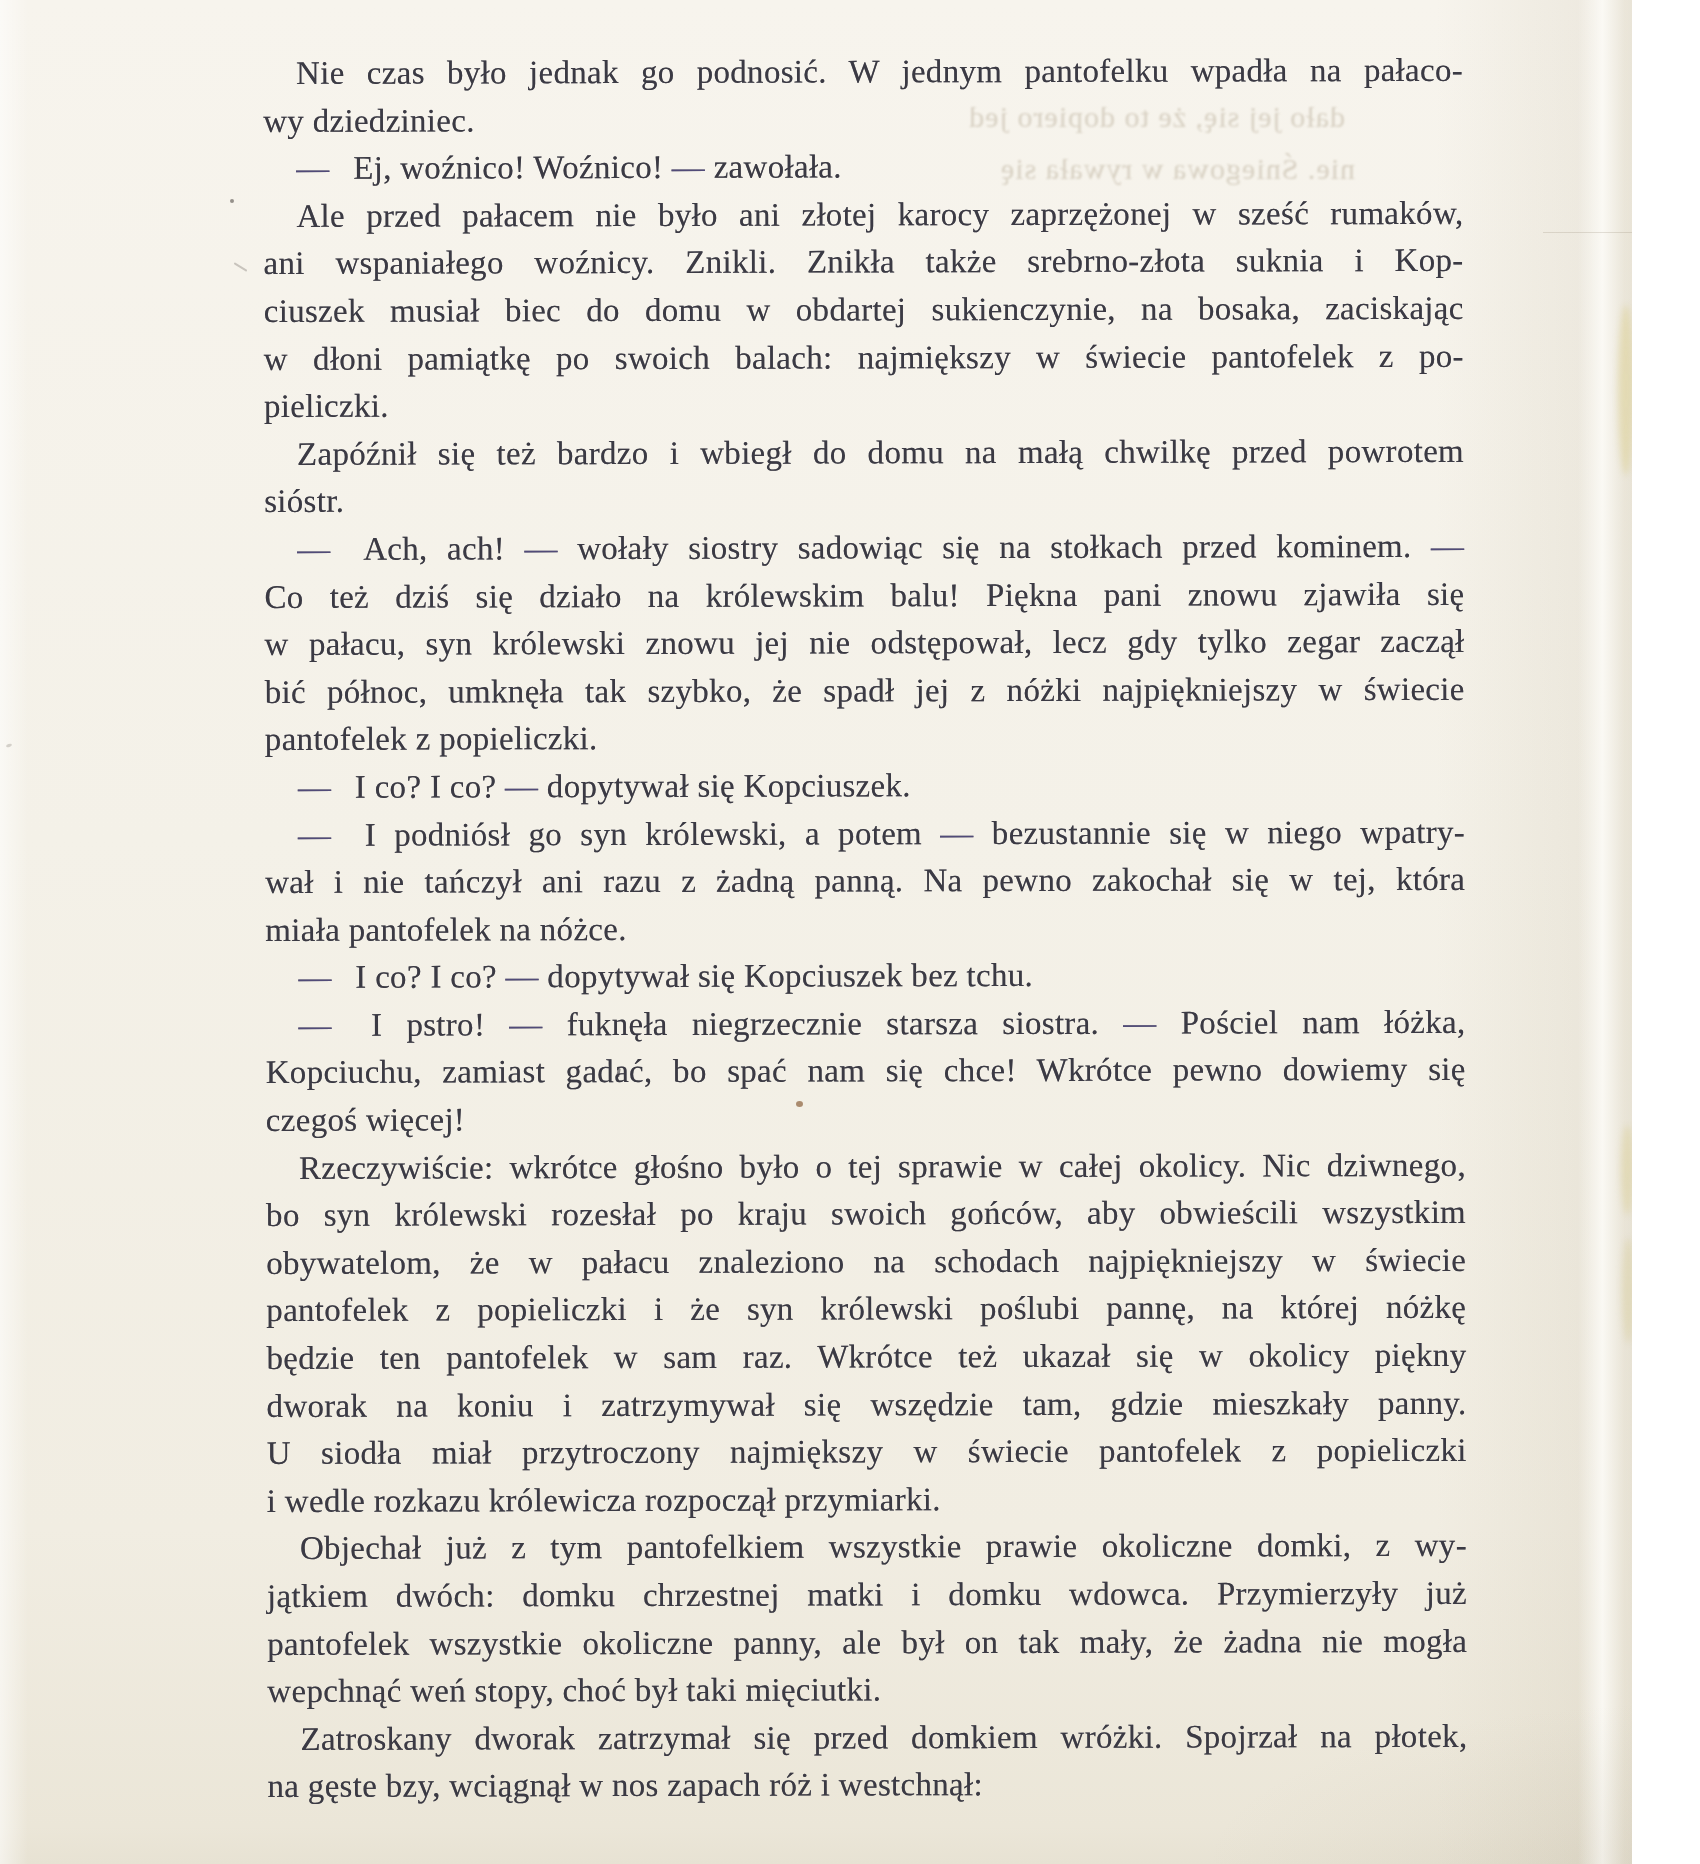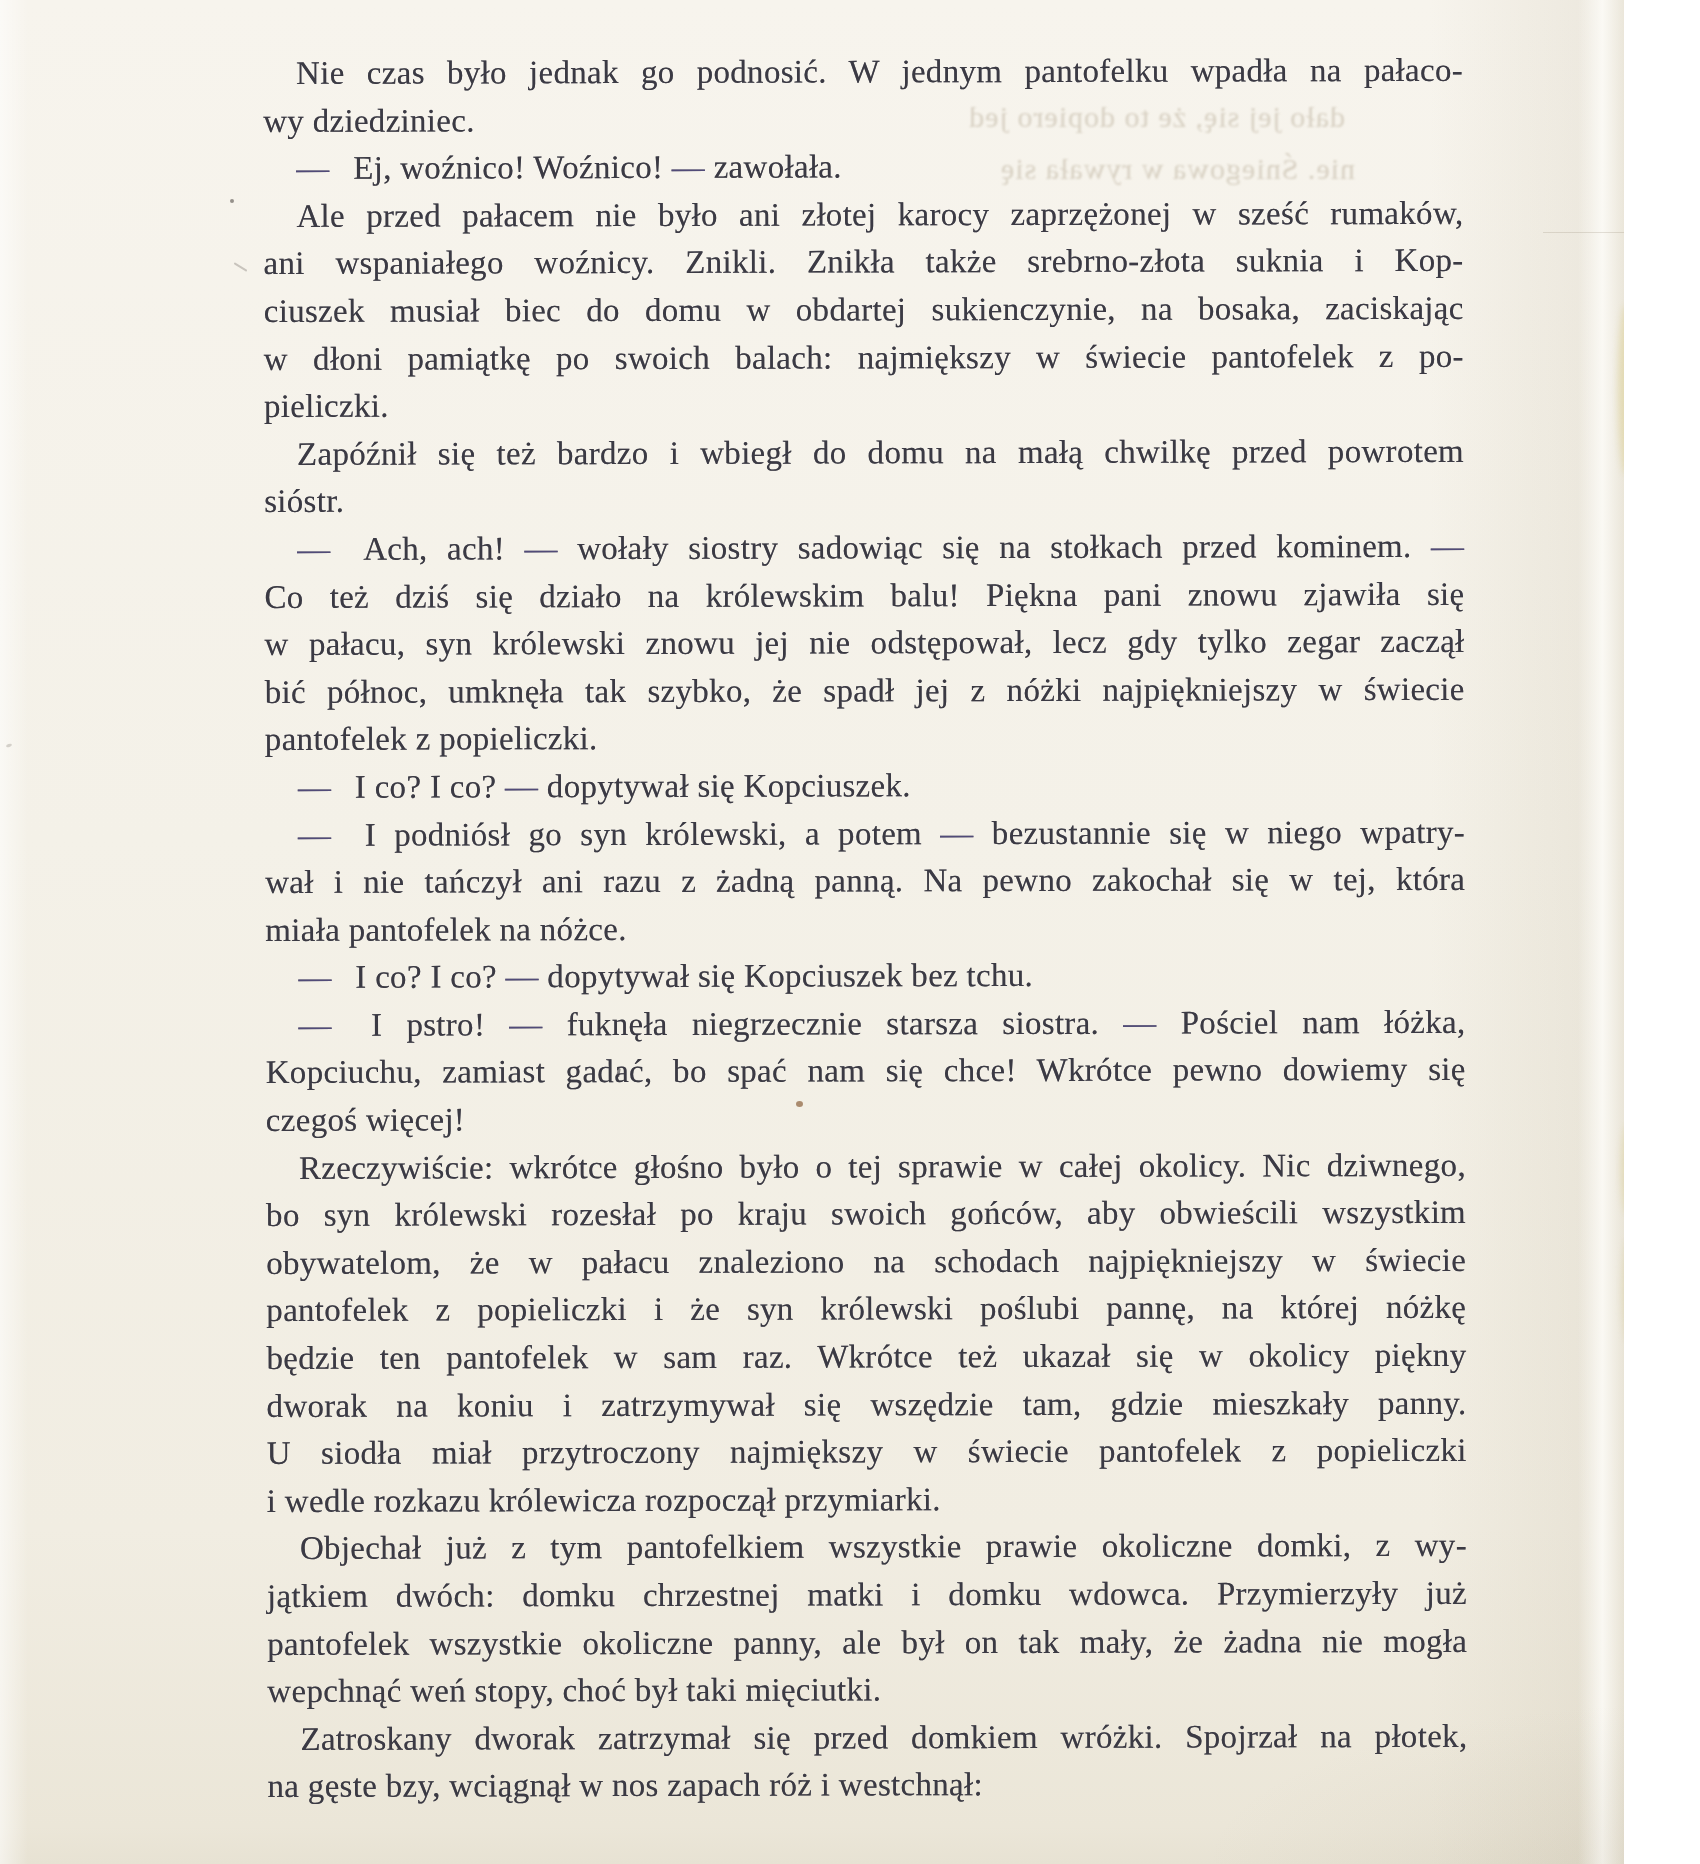--- a/index.html
+++ b/index.html
@@ -4,20 +4,21 @@
 <style>
   html,body{margin:0;padding:0;}
   #page{
     position:relative;
     width:1624px;height:1864px;
     overflow:hidden;
     background:
       linear-gradient(90deg, rgba(255,255,255,.55) 0px, rgba(255,255,255,0) 28px, rgba(255,255,255,0) 88%, rgba(203,194,172,.14) 94%, rgba(188,178,156,.20) 100%),
       linear-gradient(180deg, #f7f4ed 0%, #f4f1e8 45%, #f1ede2 82%, #ebe6d8 98%, #e7e2d3 100%);
     font-family:"Liberation Serif","DejaVu Serif",serif;
+    padding-left:8px;
   }
   
   #text-block{
     position:absolute;left:263px;top:50px;width:1200px;
     font-size:33px;line-height:47.6px;letter-spacing:.3px;
     color:#3b3a44;
     text-shadow:0 0 .6px rgba(59,58,68,.6);
     transform:rotate(-.15deg);transform-origin:0 0;
   }
   .para{margin:0;}

